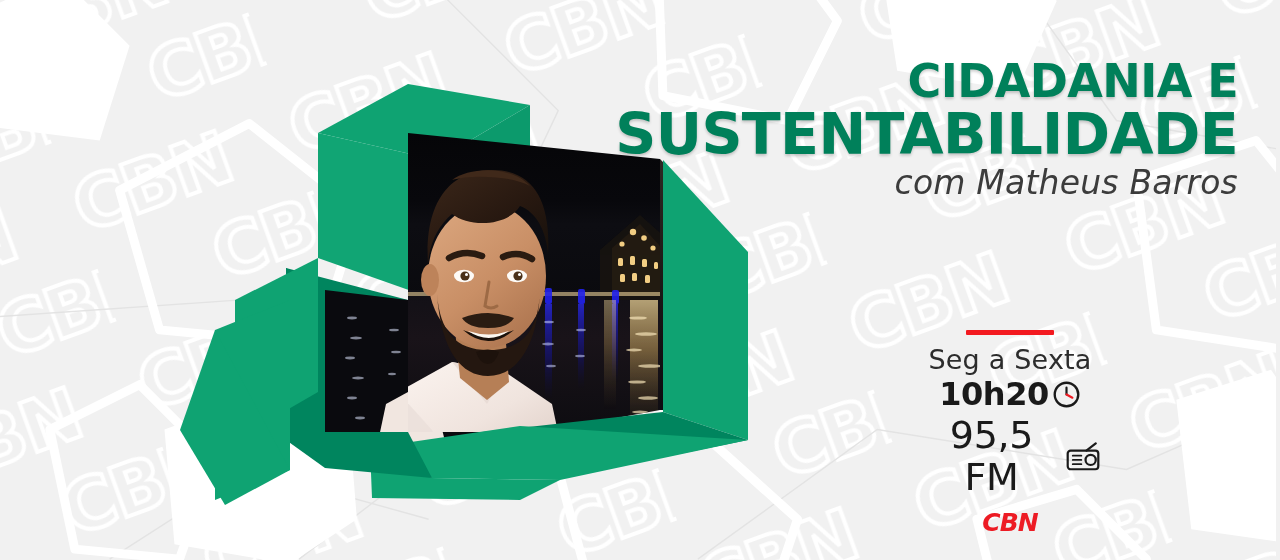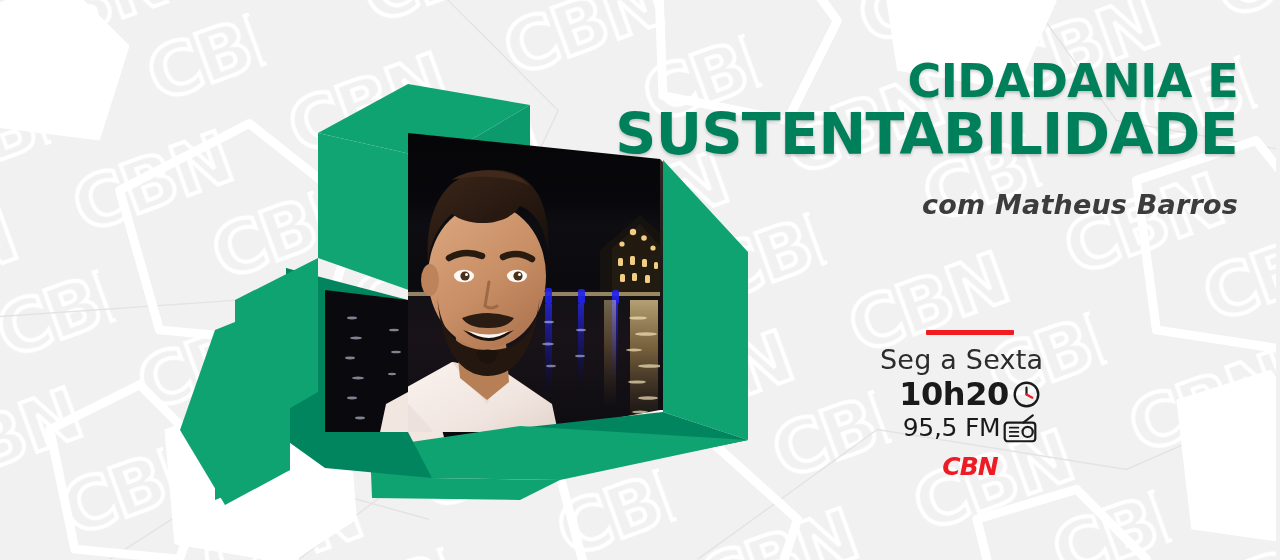--- a/index.html
+++ b/index.html
@@ -47,37 +47,36 @@
     font-weight:bold;
     font-size:46px;
     line-height:1.02;
     letter-spacing:-0.6px;
     color:#00805a;
     text-shadow:0 2px 3px rgba(0,0,0,.20);
     white-space:nowrap;
   }
   .title-line.l2 { font-size:57px; }
   .subtitle {
-    margin-top:26px;
+    margin-top:0;
     font-family:"DejaVu Sans", sans-serif;
     font-style:italic;
-    font-size:27px;
+    font-size:33px;
     color:#3c3c3c;
     letter-spacing:.2px;
     white-space:nowrap;
-    font-weight:bold;
   }
 
   
   .info-block {
     position:absolute;
-    left:880px;
+    left:920px;
     top:330px;
     width:180px;
-    text-align:left;
+    text-align:center;
   }
   .red-rule {
     width:88px;
     height:5px;
     background:#f31a20;
     margin:0 auto 9px auto;
     border-radius:1px;
   }
   .days {
     font-family:"DejaVu Sans", sans-serif;
@@ -97,21 +96,21 @@
   .time {
     font-family:"DejaVu Sans", sans-serif;
     font-weight:bold;
     font-size:32px;
     color:#1a1a1a;
     letter-spacing:-0.5px;
   }
   .freq-row { margin-top:1px; }
   .freq {
     font-family:"DejaVu Sans", sans-serif;
-    font-size:25px;
+    font-size:38px;
     color:#1a1a1a;
     letter-spacing:-0.3px;
   }
   .icon-clock, .icon-radio { display:block; flex:none; }
 
   .logo-row {
     margin-top:9px;
     display:flex;
     align-items:baseline;
     justify-content:center;

